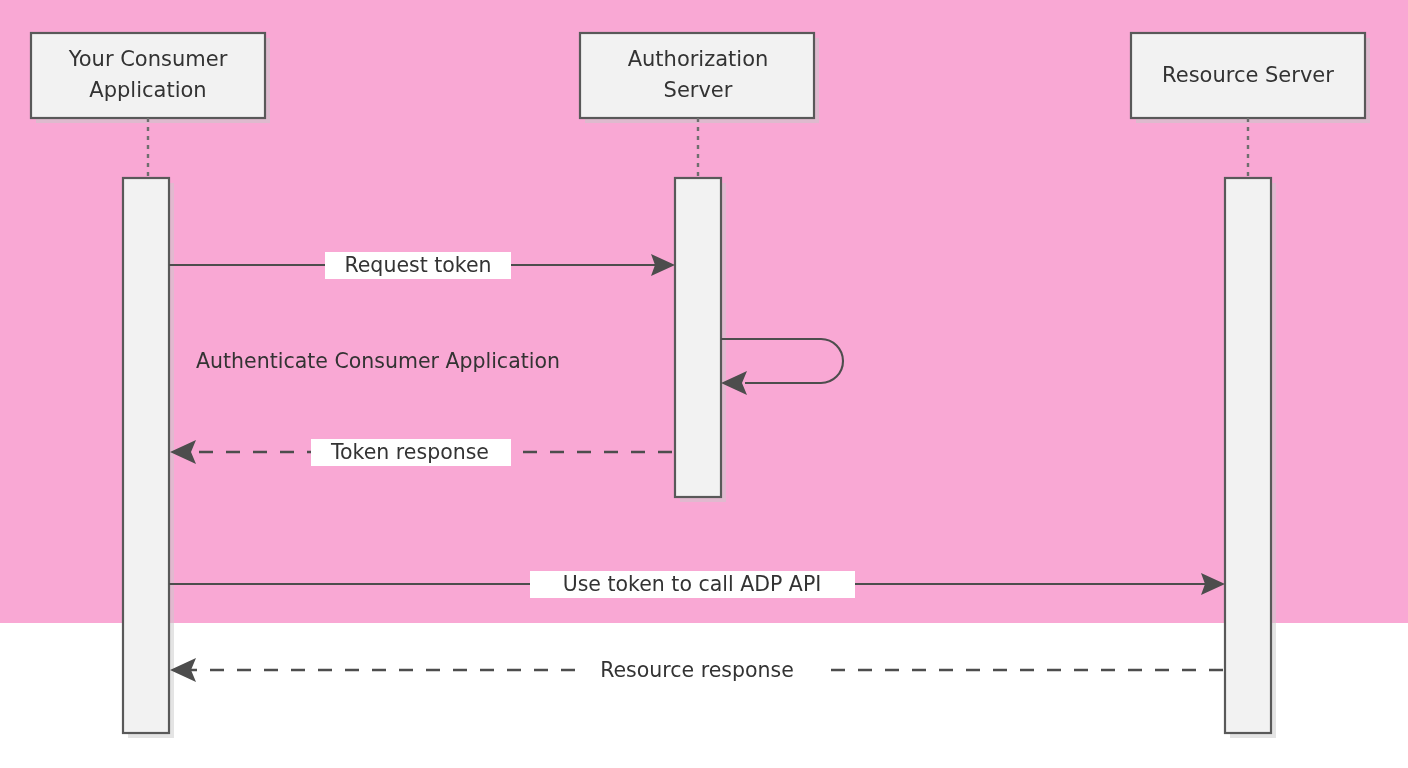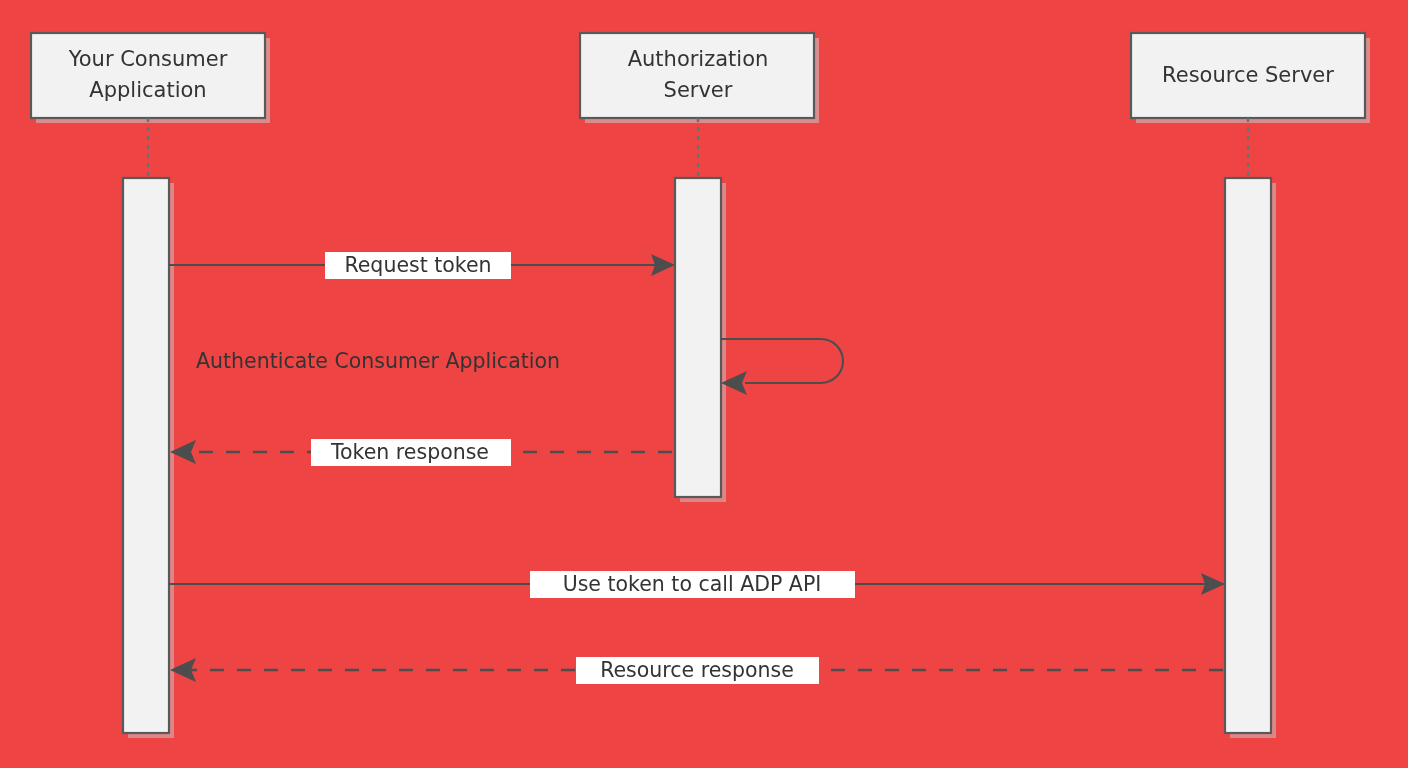--- a/index.html
+++ b/index.html
@@ -9,22 +9,22 @@
   }
   body {
     width: 1408px;
     height: 768px;
     overflow: hidden;
     font-family: "DejaVu Sans", "Liberation Sans", sans-serif;
   }
   #diagram-root {
     position: relative;
     width: 1408px;
-    height: 768px;
-    background: #ef4444;
+    height: 623px;
+    background: #f9a8d4;
   }
   svg#seq-svg {
     display: block;
     width: 1408px;
     height: 768px;
   }
   .lifeline-box-rect {
     fill: #f2f2f2;
     stroke: #595959;
     stroke-width: 2.2;

